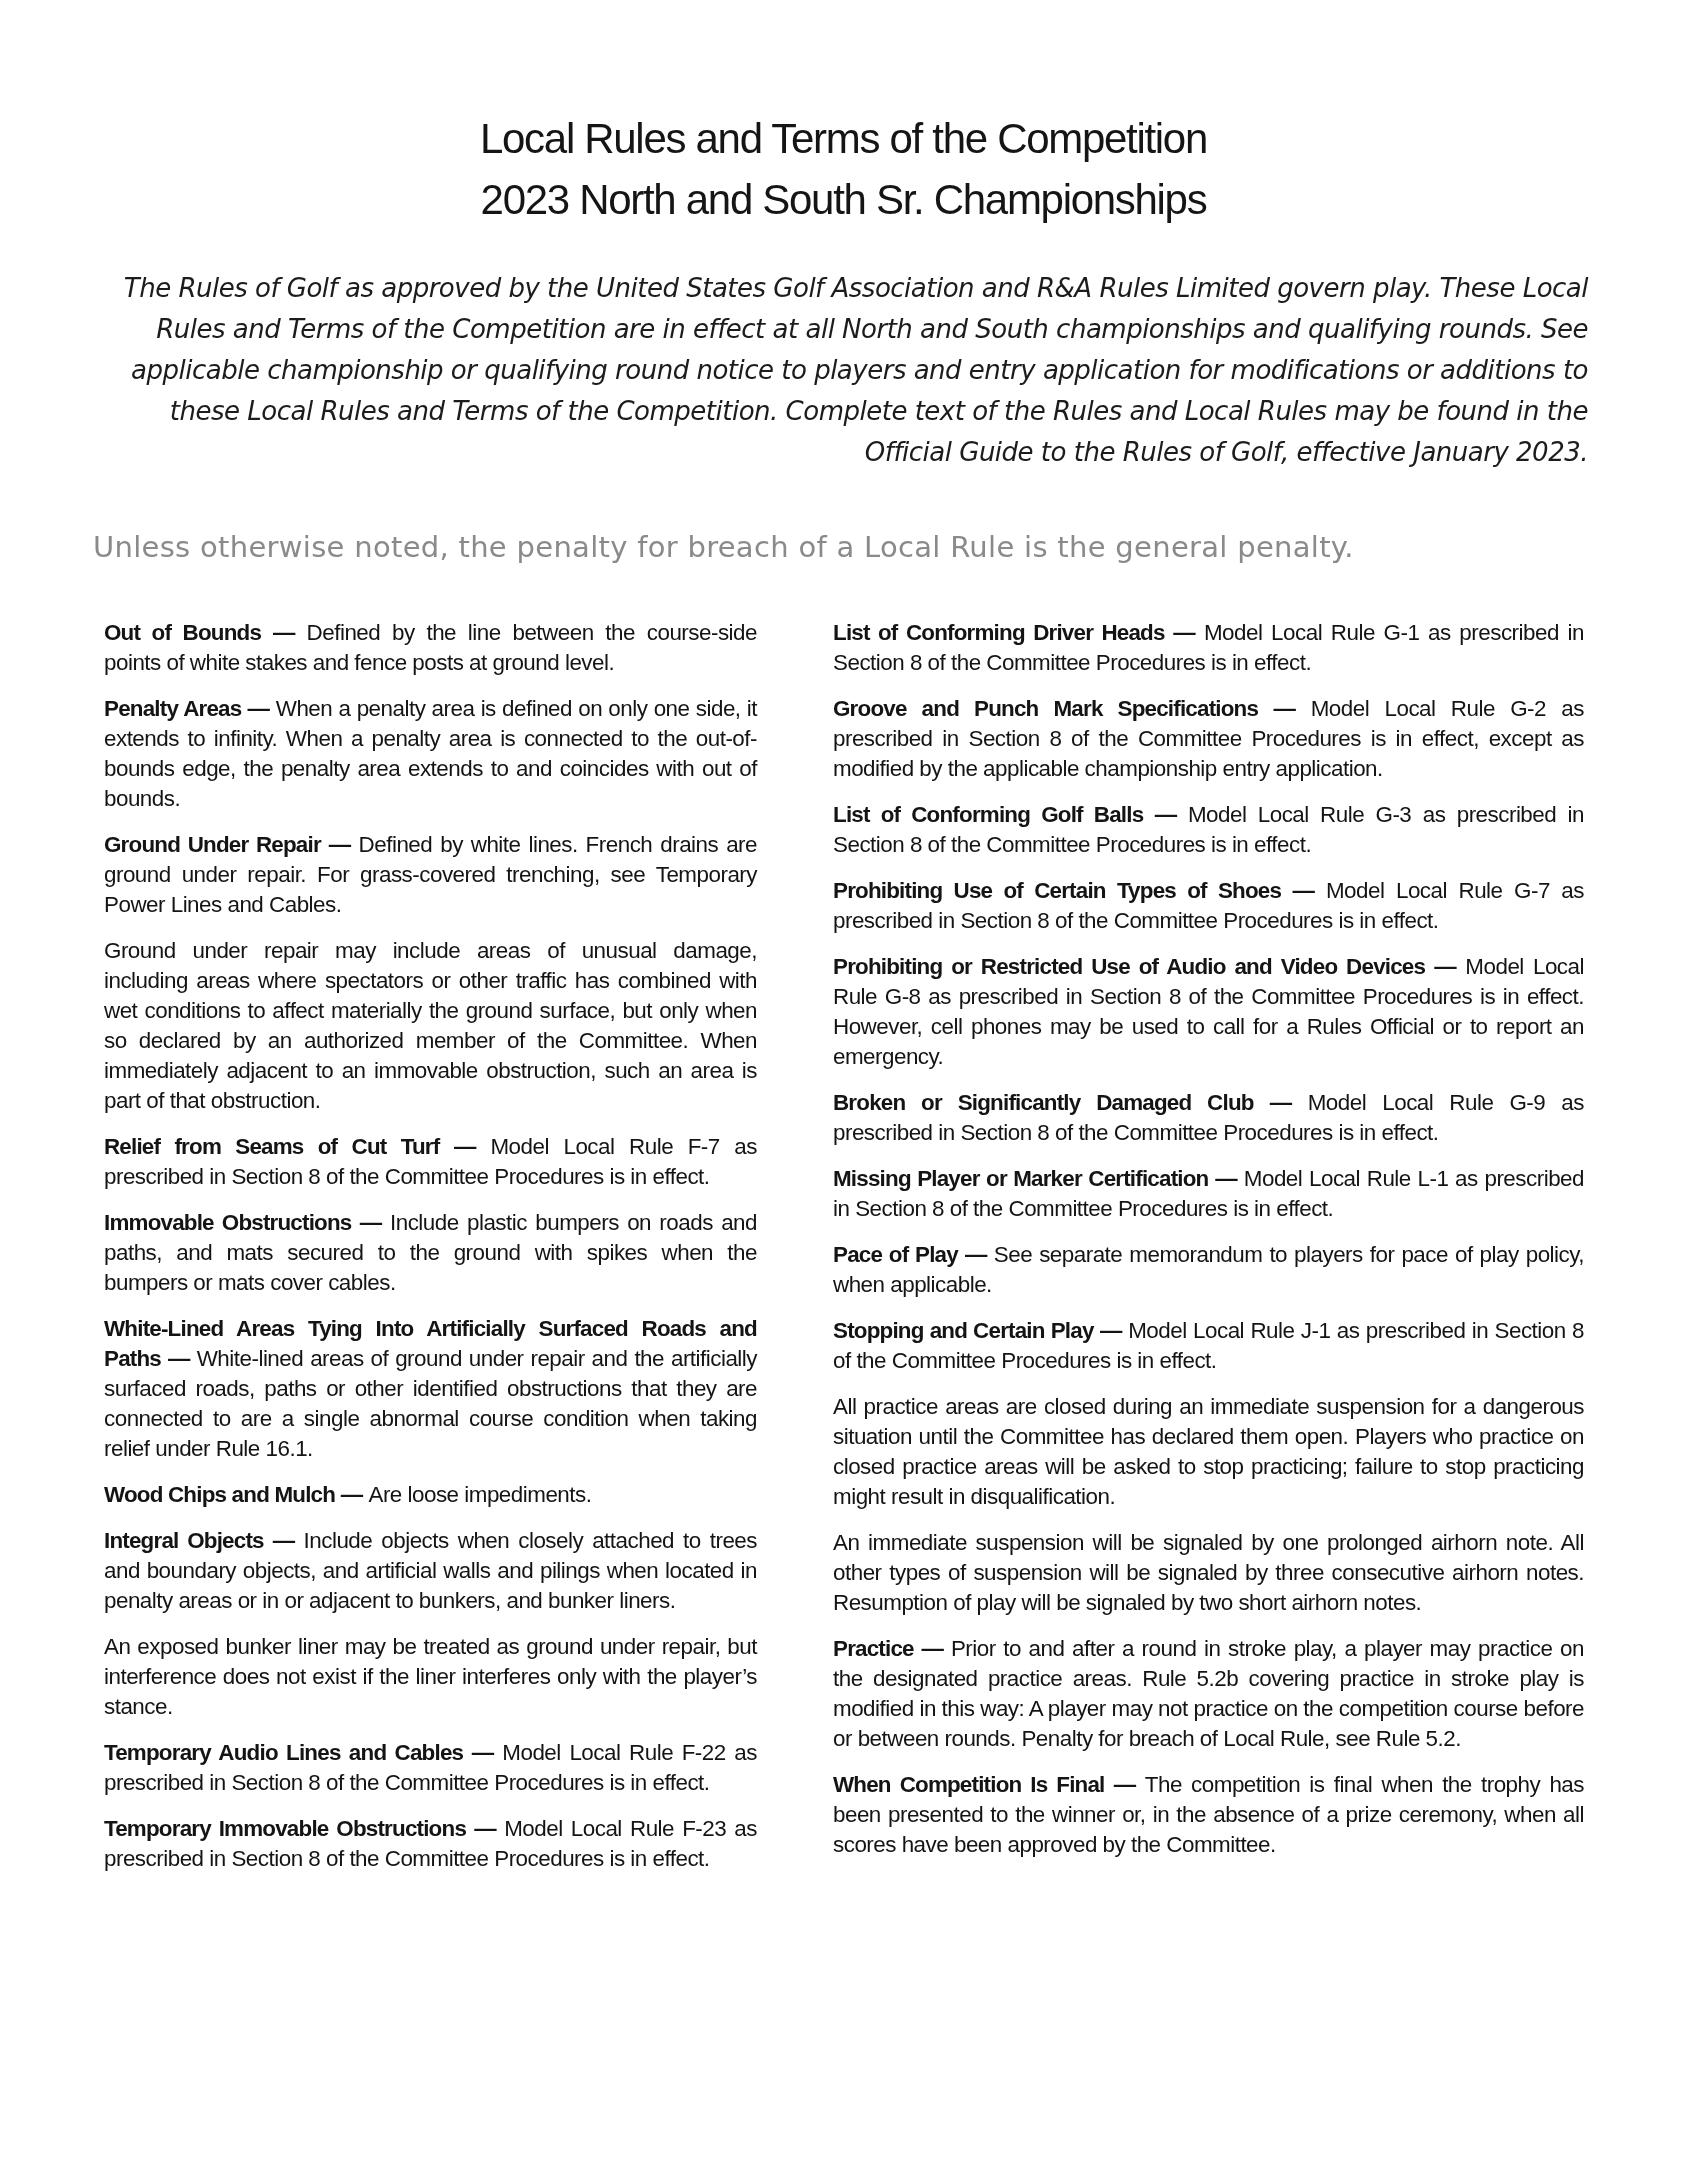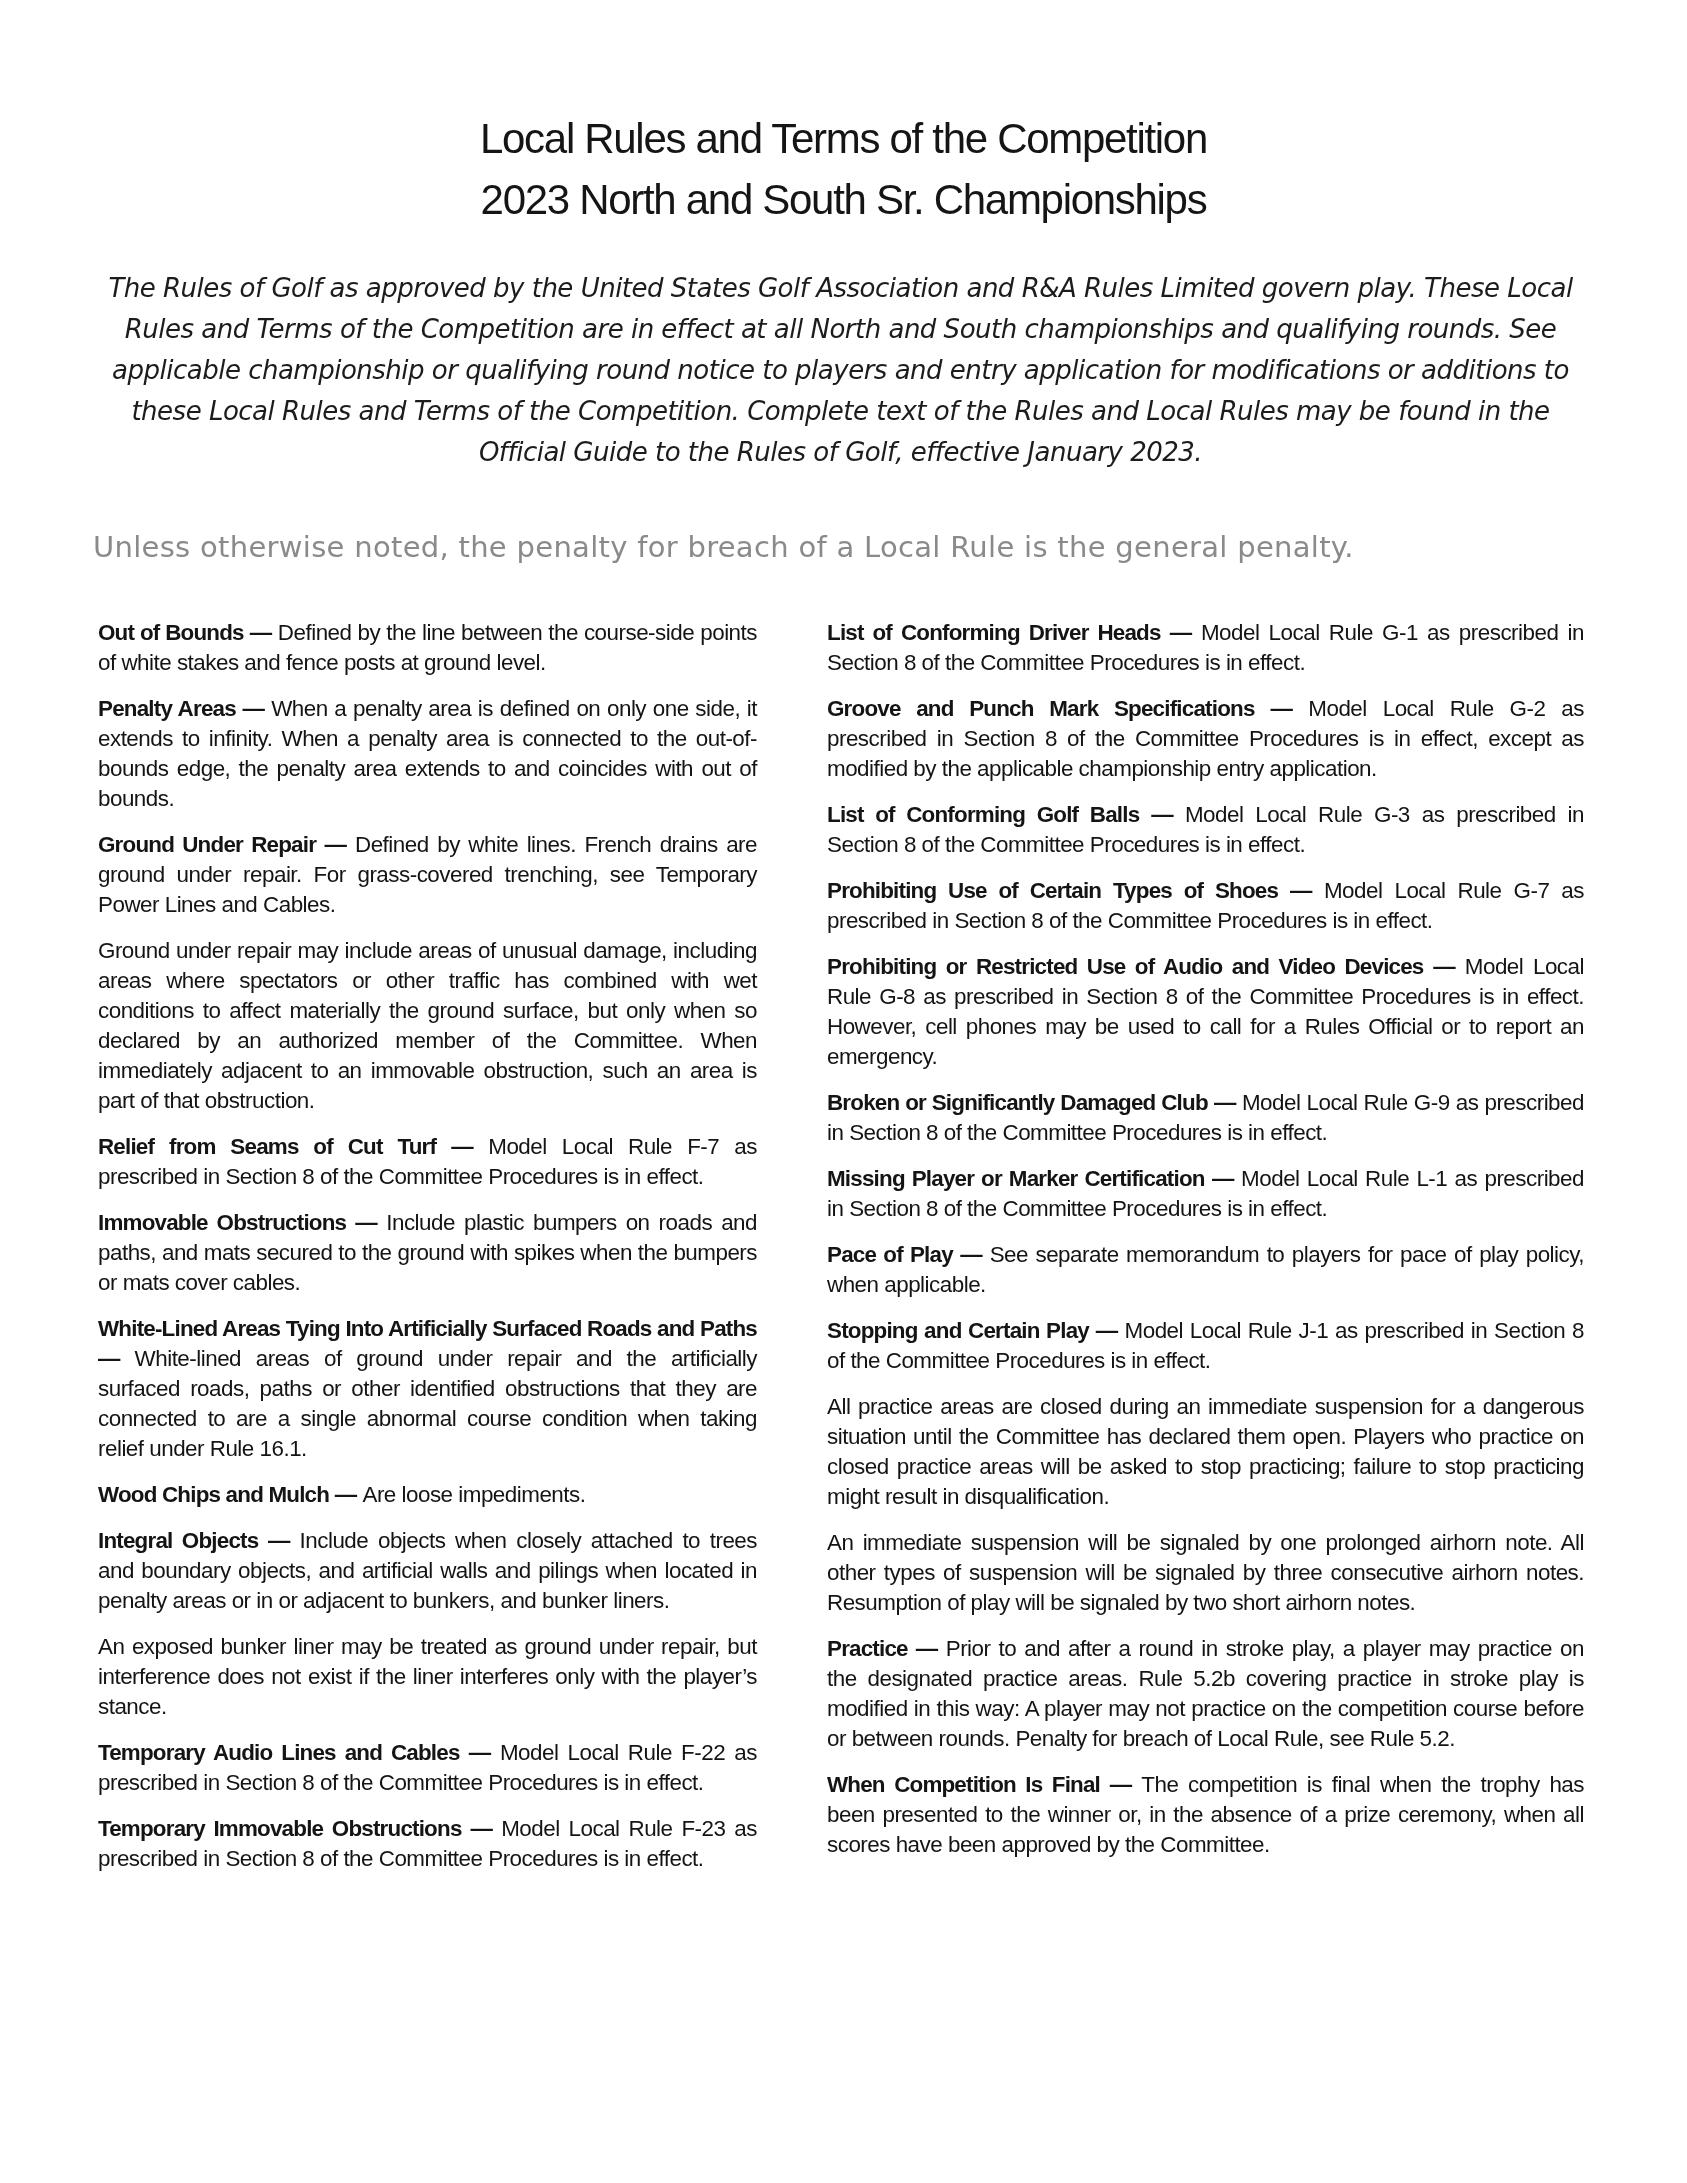--- a/index.html
+++ b/index.html
@@ -40,21 +40,21 @@
       position: absolute;
       left: 93px;
       top: 268px;
       width: 1495px;
       font-family: "DejaVu Sans", "Liberation Sans", sans-serif;
       font-style: italic;
       font-size: 26px;
       line-height: 41px;
       letter-spacing: -0.5px;
       color: #1c1c1c;
-      text-align: center;
+      text-align: right;
       margin: 0;
     }
     .penalty-note {
       position: absolute;
       left: 93px;
       top: 530px;
       width: 1265px;
       font-family: "DejaVu Sans", "Liberation Sans", sans-serif;
       font-size: 29px;
       line-height: 34px;
@@ -73,21 +73,21 @@
     }
     .col-left {
       left: 94px;
       width: 663px;
     }
     .col-right {
       left: 823px;
       width: 761px;
     }
     .rule {
-      margin: 0 0 16px 4px;
+      margin: 0 0 16px 10px;
       text-align: justify;
       text-align-last: left;
     }
     .rule-title {
       font-weight: bold;
       letter-spacing: -0.8px;
     }
     .dash {
       font-weight: bold;
     }

